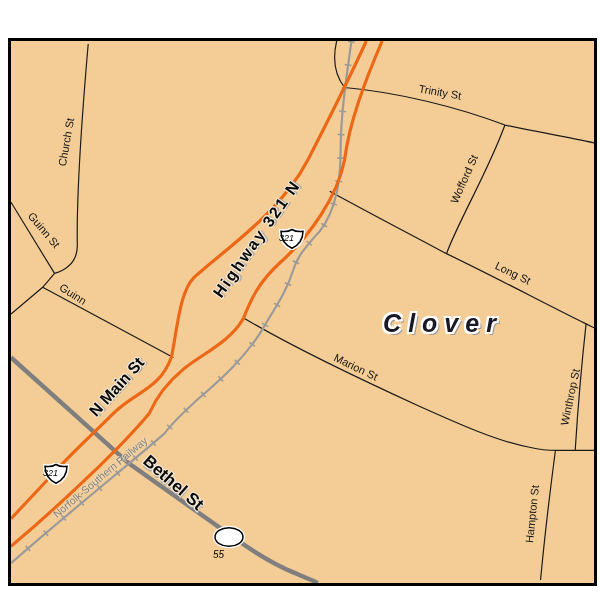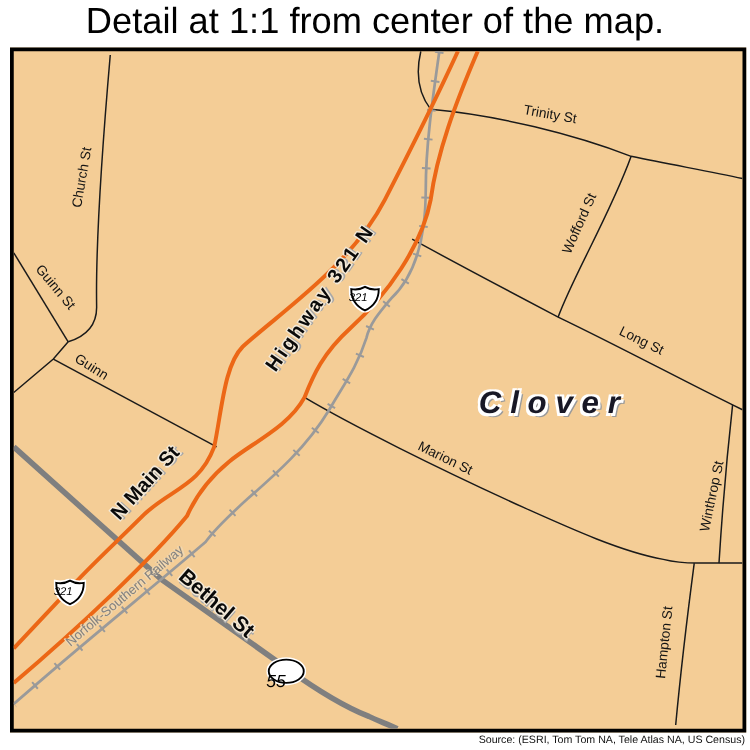--- a/index.html
+++ b/index.html
@@ -17,30 +17,29 @@
                     1px 1px 0 #f3e9d8,2px 2px 0 #a8a8a8;}
   .rail-lbl{color:#828282;font-size:10.5px;
         text-shadow:-1px -1px 0 #efd8b4,1px 1px 0 #efd8b4;}
   .town{font-weight:bold;font-style:italic;font-size:25px;letter-spacing:7px;color:#181826;
         text-shadow:-2px -2px 0 #fff,2px -2px 0 #fff,-2px 2px 0 #fff,2px 2px 0 #fff,
                     3px 3px 0 #9a9a9a;}
   .shield{position:absolute;transform:translate(-50%,-50%);}
   .shield span{position:absolute;left:0;top:0;width:100%;text-align:left;
         color:#000;font-style:italic;}
   .us-shield span{font-size:9px;top:4.5px;}
-  .oval-shield span{font-size:14px;top:11px;}
+  .oval-shield span{font-size:10px;top:23px;}
   .source{position:absolute;right:4px;top:586px;font-size:8.5px;color:#111;
         white-space:nowrap;}
 </style>
 </head>
 <body>
 
 <div id="stage">
 
-  <div class="title">Detail at 1:1 from center of the map.</div>
 
   <div id="map">
     <svg viewBox="8 38 589 548" preserveAspectRatio="none">
 
       <g stroke="#1A1A1A" stroke-width="1.2" fill="none">
         <path d="M 86,41 C 80,110 74,190 75,245 C 75,258 68,268 52,273"></path>
         <path d="M 8,201 L 52,273"></path>
         <path d="M 52,273 L 40,287 L 8,314"></path>
         <path d="M 40,287 L 172,358"></path>
         <path d="M 337,38 C 333,55 335,72 345,85 C 400,90 460,105 507,123 C 540,130 570,135 597,141"></path>
@@ -94,14 +93,13 @@
     <span>321</span>
   </div>
   <div class="shield oval-shield" style="left:229px;top:537px;width:32px;height:23px;">
     <svg width="32" height="23" viewBox="0 0 32 23">
       <ellipse cx="16" cy="11.5" rx="14" ry="9.3" fill="#fff" stroke="#fff" stroke-width="4"></ellipse>
       <ellipse cx="16" cy="11.5" rx="14" ry="9.3" fill="#fff" stroke="#000" stroke-width="1.5"></ellipse>
     </svg>
     <span>55</span>
   </div>
 
-  <div class="source">Source: (ESRI, Tom Tom NA, Tele Atlas NA, US Census)</div>
 </div>
 
 </body></html>

